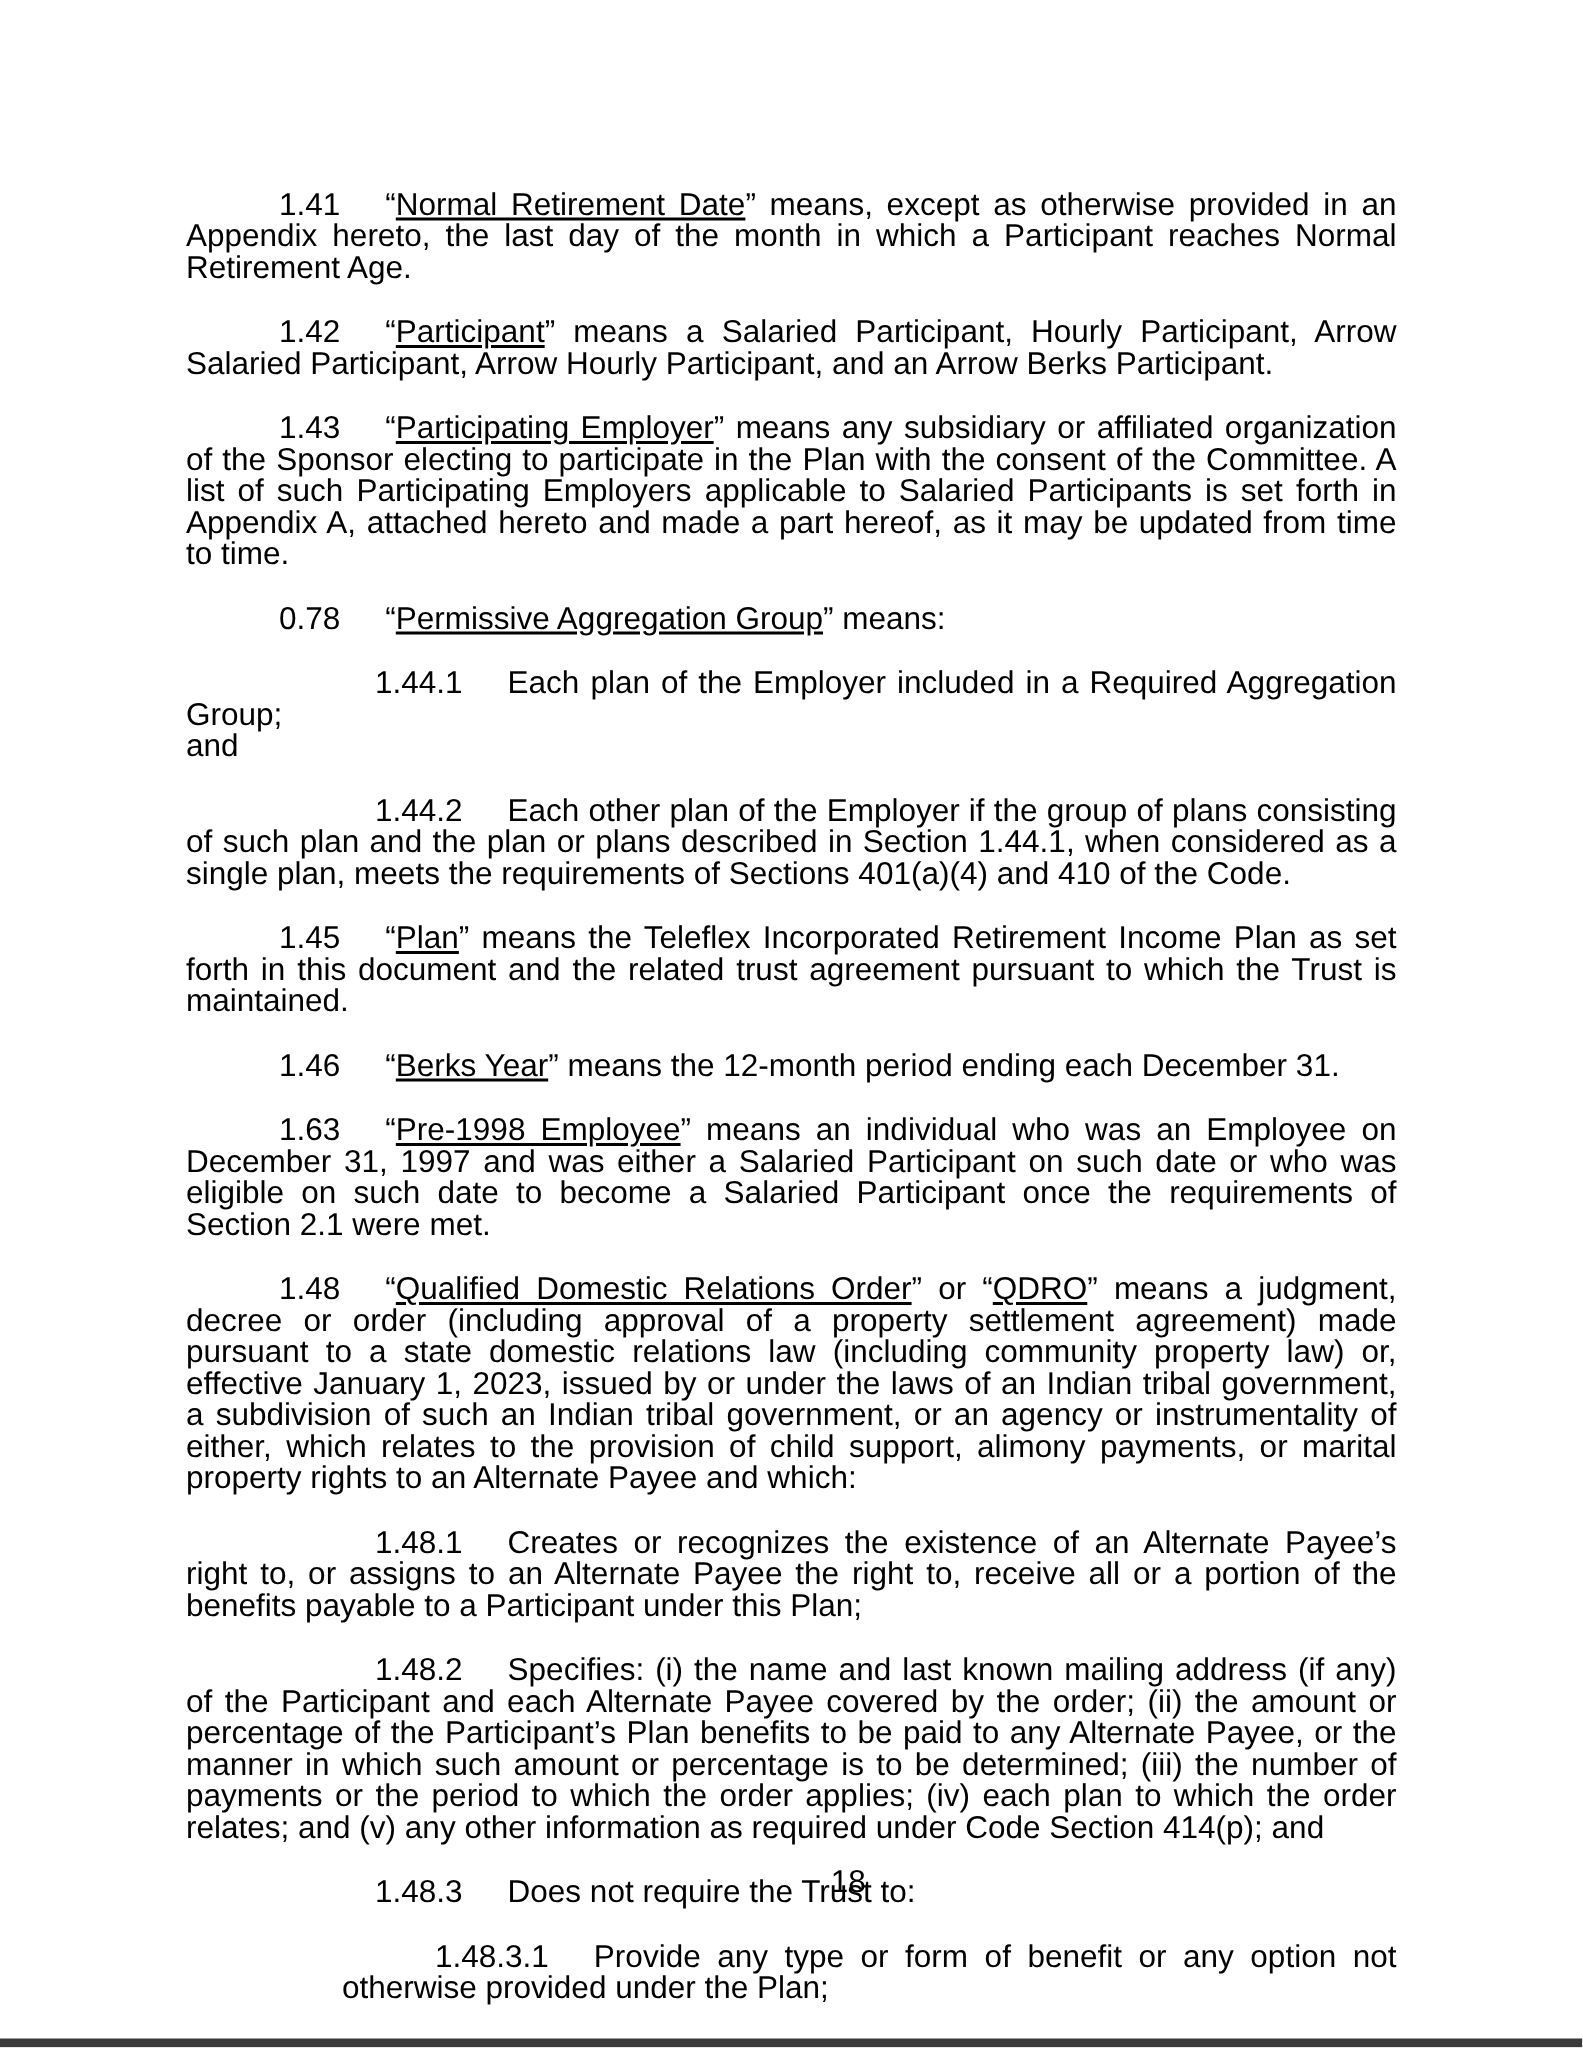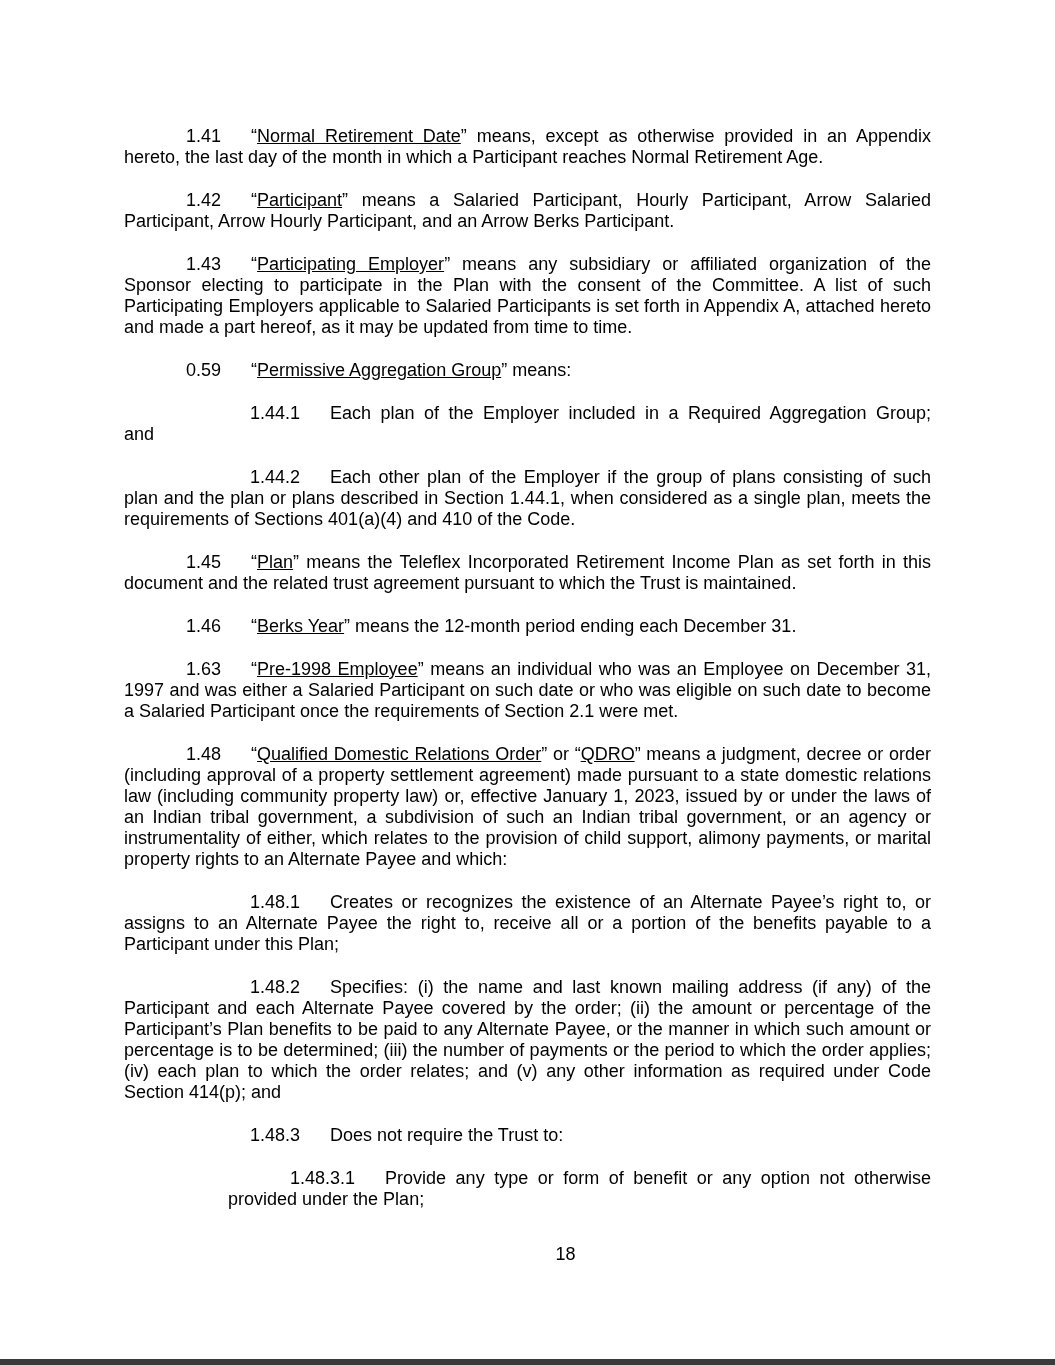--- a/index.html
+++ b/index.html
@@ -9,21 +9,21 @@
   }
   .page {
     position: relative;
     width: 1055px;
     height: 1365px;
     margin: 0 auto;
     background: #ffffff;
     box-sizing: border-box;
     padding: 126px 124px 0 124px;
     font-family: "Liberation Sans", sans-serif;
-    font-size: 18px;
+    font-size: 21px;
     line-height: 21px;
     color: #000000;
     text-align: justify;
     overflow: hidden;
   }
   .para {
     margin: 0 0 22px 0;
   }
   .lvl1 { text-indent: 62px; }
   .lvl2 { text-indent: 126px; }
@@ -50,21 +50,21 @@
   }
 </style>
 </head>
 <body>
 
 <div class="page">
   <div>
       <div class="para lvl1"><span class="num">1.41</span><span>“</span><span class="u">Normal Retirement Date</span><span>” means, except as otherwise provided in an Appendix hereto, the last day of the month in which a Participant reaches Normal Retirement Age.</span></div>
       <div class="para lvl1"><span class="num">1.42</span><span>“</span><span class="u">Participant</span><span>” means a Salaried Participant, Hourly Participant, Arrow Salaried Participant, Arrow Hourly Participant, and an Arrow Berks Participant.</span></div>
       <div class="para lvl1"><span class="num">1.43</span><span>“</span><span class="u">Participating Employer</span><span>” means any subsidiary or affiliated organization of the Sponsor electing to participate in the Plan with the consent of the Committee.  A list of such Participating Employers applicable to Salaried Participants is set forth in Appendix A, attached hereto and made a part hereof, as it may be updated from time to time.</span></div>
-      <div class="para lvl1"><span class="num">0.59</span><span>“</span><span class="u">Permissive Aggregation Group</span><span>” means:</span></div>
+      <div class="para lvl1"><span class="num">0.78</span><span>“</span><span class="u">Permissive Aggregation Group</span><span>” means:</span></div>
       <div class="para lvl2 force-last"><span class="num">1.44.1</span><span>Each plan of the Employer included in a Required Aggregation Group;</span><br><span>and</span></div>
       <div class="para lvl2"><span class="num">1.44.2</span><span>Each other plan of the Employer if the group of plans consisting of such plan and the plan or plans described in Section 1.44.1, when considered as a single plan, meets the requirements of Sections 401(a)(4) and 410 of the Code.</span></div>
       <div class="para lvl1"><span class="num">1.45</span><span>“</span><span class="u">Plan</span><span>” means the Teleflex Incorporated Retirement Income Plan as set forth in this document and the related trust agreement pursuant to which the Trust is maintained.</span></div>
       <div class="para lvl1"><span class="num">1.46</span><span>“</span><span class="u">Berks Year</span><span>” means the 12-month period ending each December 31.</span></div>
       <div class="para lvl1"><span class="num">1.63</span><span>“</span><span class="u">Pre-1998 Employee</span><span>” means an individual who was an Employee on December 31, 1997 and was either a Salaried Participant on such date or who was eligible on such date to become a Salaried Participant once the requirements of Section 2.1 were met.</span></div>
       <div class="para lvl1"><span class="num">1.48</span><span>“</span><span class="u">Qualified Domestic Relations Order</span><span>” or “</span><span class="u">QDRO</span><span>” means a judgment, decree or order (including approval of a property settlement agreement) made pursuant to a state domestic relations law (including community property law) or, effective January 1, 2023, issued by or under the laws of an Indian tribal government, a subdivision of such an Indian tribal government, or an agency or instrumentality of either, which relates to the provision of child support, alimony payments, or marital property rights to an Alternate Payee and which:</span></div>
       <div class="para lvl2"><span class="num">1.48.1</span><span>Creates or recognizes the existence of an Alternate Payee’s right to, or assigns to an Alternate Payee the right to, receive all or a portion of the benefits payable to a Participant under this Plan;</span></div>
       <div class="para lvl2"><span class="num">1.48.2</span><span>Specifies: (i) the name and last known mailing address (if any) of the Participant and each Alternate Payee covered by the order; (ii) the amount or percentage of the Participant’s Plan benefits to be paid to any Alternate Payee, or the manner in which such amount or percentage is to be determined; (iii) the number of payments or the period to which the order applies; (iv) each plan to which the order relates; and (v) any other information as required under Code Section 414(p); and</span></div>
       <div class="para lvl2"><span class="num">1.48.3</span><span>Does not require the Trust to:</span></div>
       <div class="para lvl3"><span class="num">1.48.3.1</span><span>Provide any type or form of benefit or any option not otherwise provided under the Plan;</span></div>

